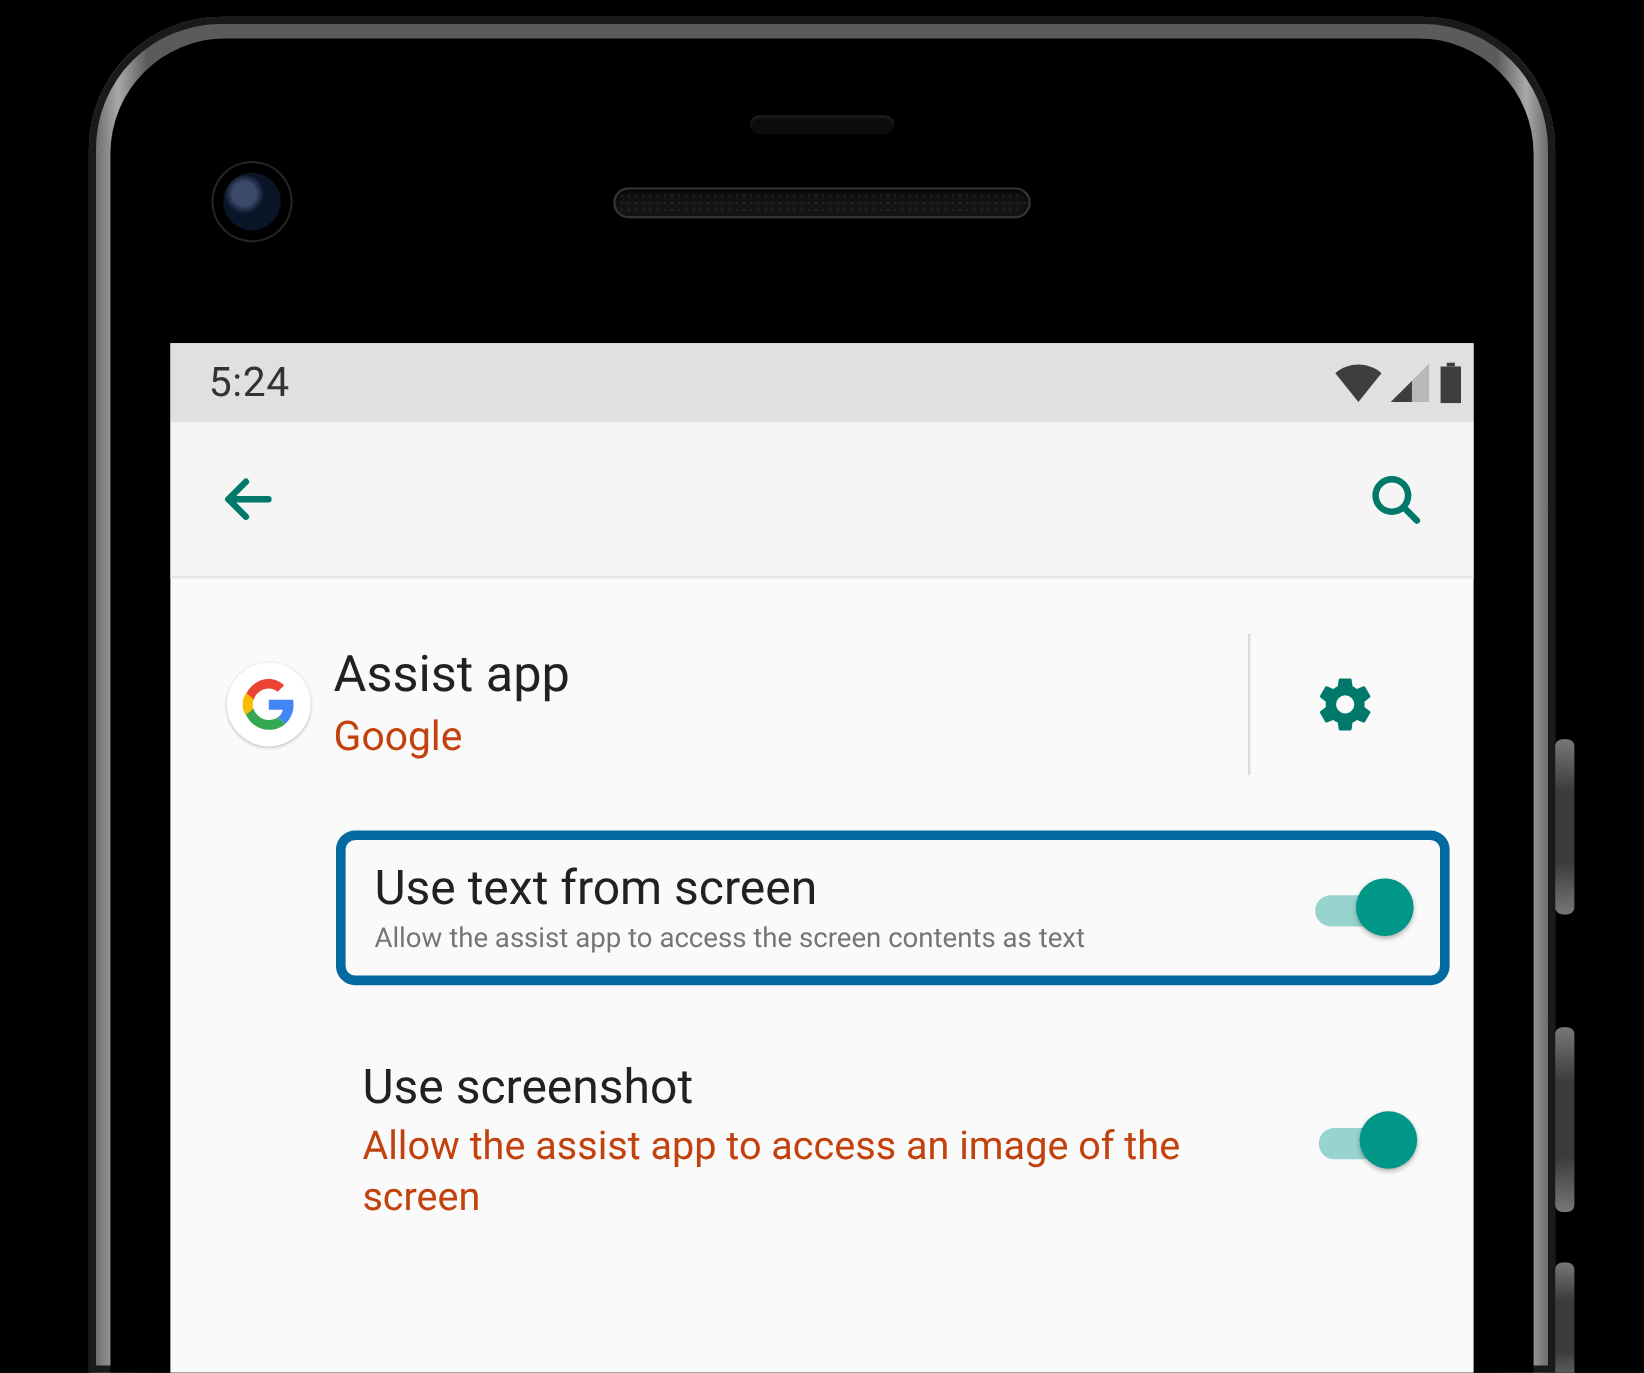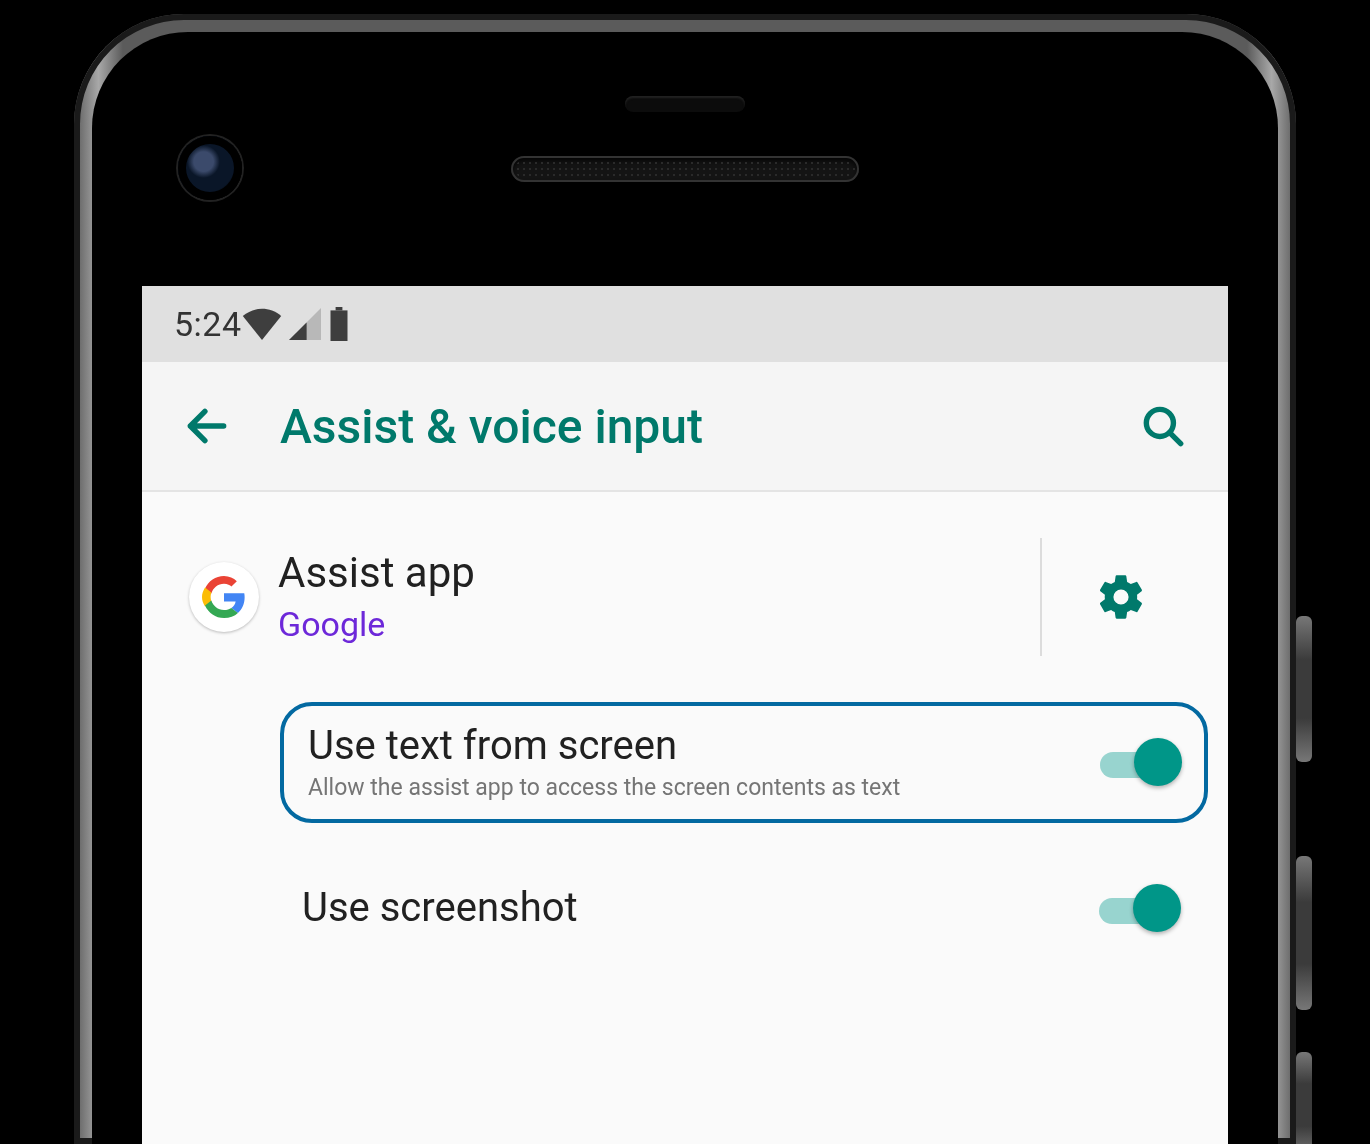--- a/index.html
+++ b/index.html
@@ -60,23 +60,23 @@
   
   .screen {
     position: absolute;
     left: 50px; right: 50px; top: 254px; bottom: 0;
     background: #fafafa;
     overflow: hidden;
   }
 
   
   .status-bar {
-    height: 76px;
+    height: 66px;
     background: #e0e0e0;
-    display: flex; align-items: center; justify-content: flex-start;
+    display: flex; align-items: center; justify-content: space-between;
     padding: 0 8px 0 32px;
     color: #3e3e3e;
   }
   .status-time { font-size: 34px; font-weight: 400; letter-spacing: 0.5px; color:#333; }
   .status-icons { display:flex; align-items:center; gap:6px; }
   .wifi-icon svg, .cell-icon svg, .batt-icon svg { display:block; }
 
   
   .app-bar {
     height: 130px;
@@ -94,21 +94,21 @@
   .list { padding-top: 20px; }
 
   .row {
     display:flex; align-items:center;
     padding: 26px 28px 26px 28px;
     position: relative;
   }
   .row .icon-slot { width: 108px; display:flex; align-items:center; justify-content:center; }
   .row .text-slot { flex:1; padding-right: 10px; }
   .row .title { font-size: 40px; color:#212121; font-weight:400; line-height:1.25; }
-  .row .subtitle { font-size: 33px; color:#6d28d9; font-weight:400; line-height:1.28; margin-top:4px; }
+  .row .subtitle { font-size: 33px; color:#c2410c; font-weight:400; line-height:1.28; margin-top:4px; }
   .row .trail { width: 130px; display:flex; align-items:center; justify-content:center; }
 
   .row.assist .trail { border-left: 2px solid #dcdcdc; height: 118px; width:160px; }
   .row.assist .title { font-size:42px; }
   .row.assist .subtitle { font-size:34px; }
 
   .gear-btn { color:#00796b; cursor:pointer; width:60px; height:60px; display:flex; align-items:center; justify-content:center; }
 
   .g-circle {
     width:70px; height:70px; border-radius:50%; background:#fff;
@@ -124,22 +124,22 @@
     position:absolute; left:10px; right:10px; top:14px; height:26px;
     border-radius:14px; background:#80cbc4; opacity:0.8;
   }
   .thumb {
     position:absolute; right:0; top:0; width:48px; height:48px; border-radius:50%;
     background:#009688; box-shadow:0 2px 4px rgba(0,0,0,0.3);
   }
 
   
   .highlight {
-    border: 4px solid #0369a1;
-    border-radius: 32px;
+    border: 8px solid #0369a1;
+    border-radius: 16px;
     margin: 20px 20px 20px 138px;
     padding: 16px 8px 16px 24px;
     display:flex; align-items:center;
   }
   .highlight .text-slot{ flex:1; padding-right:10px; }
   .highlight .title{ font-size:40px; color:#212121; }
   .highlight .subtitle{ font-size:23px; color:#757575; margin-top:4px; line-height:1.3; }
   .highlight .trail{ width:120px; display:flex; align-items:center; justify-content:center; }
 
   .row.screenshot { padding-left: 160px; padding-top: 40px; justify-content: center; }
@@ -182,21 +182,20 @@
             </span>
           </div>
         </div>
 
         <div class="app-bar">
           <div class="back-btn">
             <svg width="50" height="50" viewBox="0 0 24 24">
                 <path fill="none" stroke="#00796b" stroke-width="2.6" stroke-linecap="round" stroke-linejoin="round" d="M20 12H4 M11 5l-7 7 7 7"></path>
               </svg>
           </div>
-          <div class="app-title">Assist &amp; voice input</div>
           <div class="spacer"></div>
           <div class="search-btn">
             <svg width="50" height="50" viewBox="0 0 24 24">
                 <circle cx="10.5" cy="10.5" r="6.5" fill="none" stroke="#00796b" stroke-width="2.6"></circle>
                 <line x1="20.5" y1="20.5" x2="15.2" y2="15.2" stroke="#00796b" stroke-width="2.6" stroke-linecap="round"></line>
               </svg>
           </div>
         </div>
 
         <div class="list">
@@ -235,20 +234,21 @@
                 <div class="track"></div>
                 <div class="thumb"></div>
               </div>
             </div>
           </div>
 
           <div class="row screenshot">
 
             <div class="text-slot">
               <div class="title">Use screenshot</div>
+              <div class="subtitle">Allow the assist app to access an image of the screen</div>
             </div>
             <div class="trail">
               <div class="switch">
                 <div class="track"></div>
                 <div class="thumb"></div>
               </div>
             </div>
           </div>
 
         </div>

